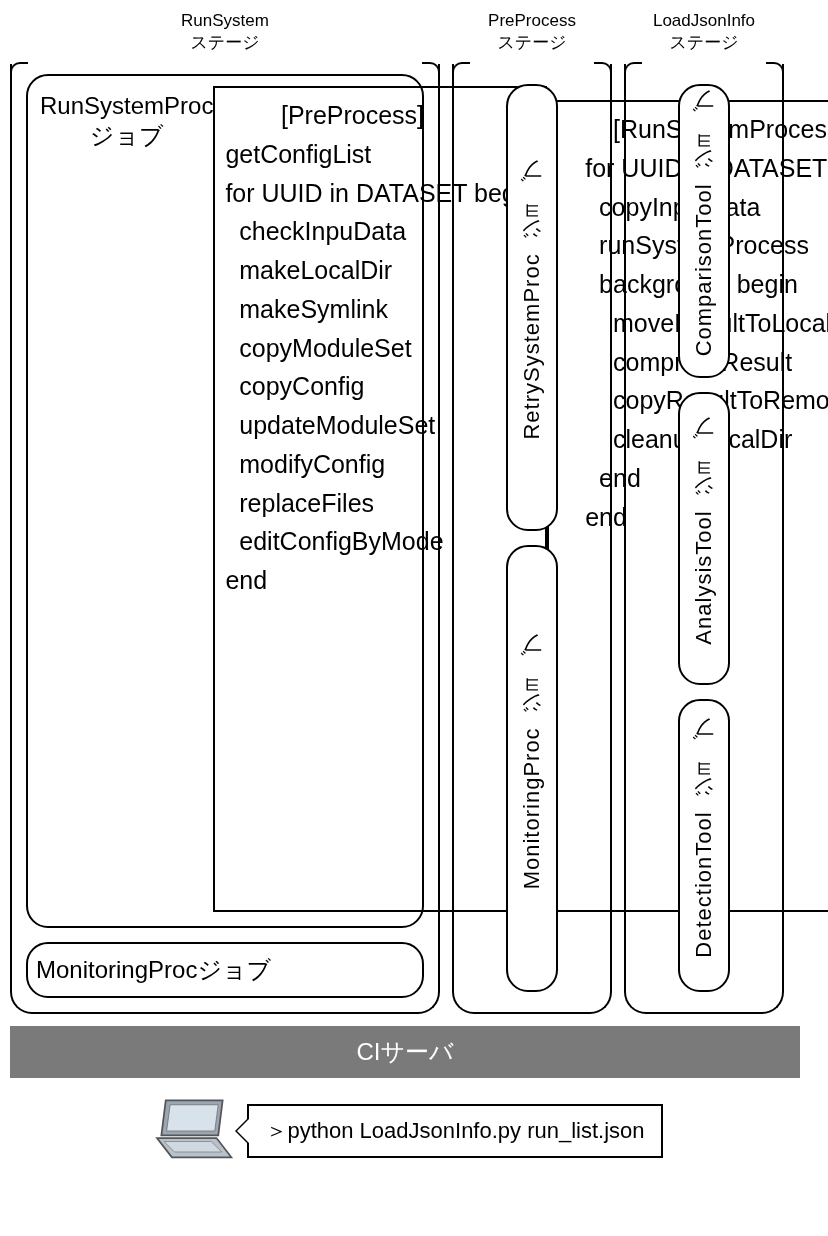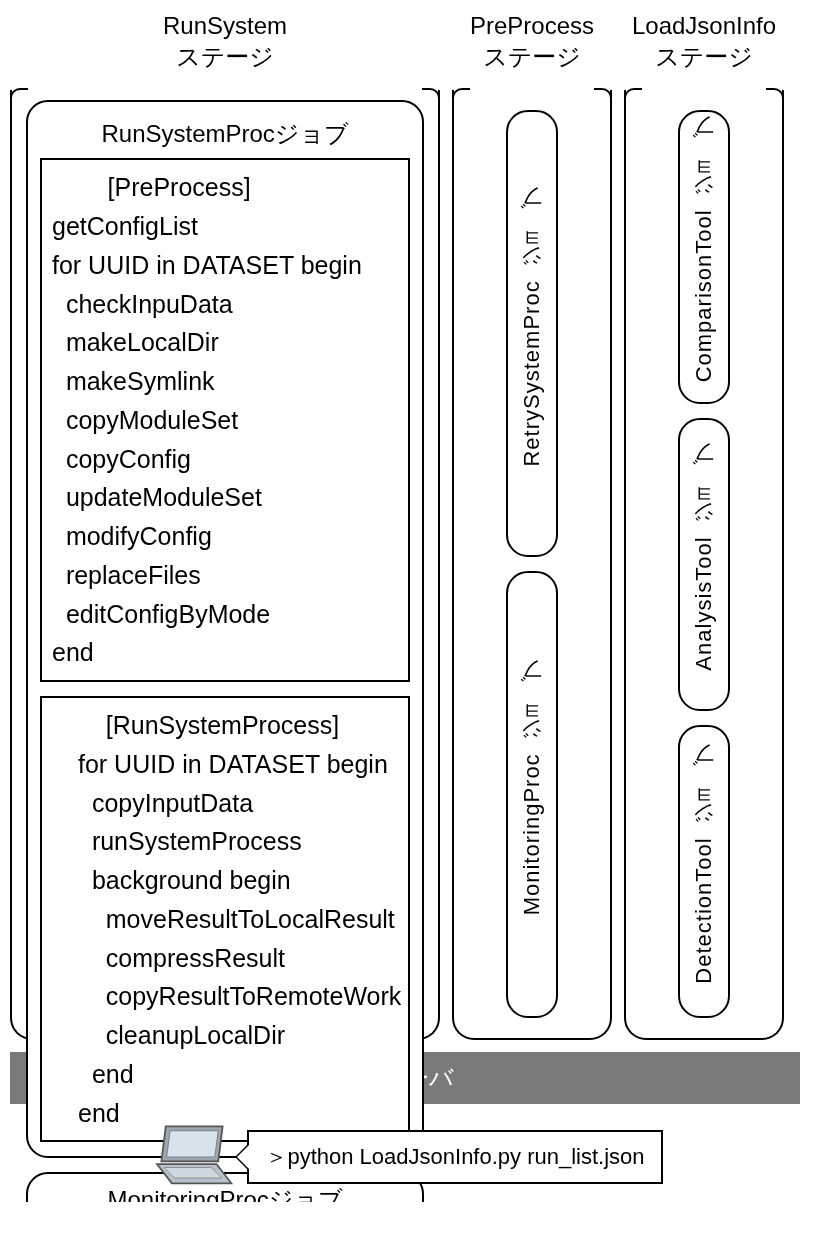--- a/index.html
+++ b/index.html
@@ -14,24 +14,24 @@
     display: flex;
     gap: 12px;
     align-items: flex-start;
   }
   .stage {
     display: flex;
     flex-direction: column;
     align-items: center;
   }
   .stage-title {
-    font-size: 24px;
+    font-size: 17px;
     text-align: center;
     line-height: 1.3;
-    margin-bottom: 18px;
+    margin-bottom: 10px;
   }
   .stage-bracket {
     position: relative;
     padding: 10px 14px 14px 14px;
     border: 2px solid #000;
     border-top: none;
     border-radius: 0 0 22px 22px;
     display: flex;
     flex-direction: column;
     gap: 14px;
@@ -50,21 +50,21 @@
 
   .stage-run .stage-bracket { width: 430px; height: 950px; }
   .stage-retry .stage-bracket { width: 160px; height: 950px; justify-content: space-between; padding-top: 20px; padding-bottom: 20px;}
   .stage-post .stage-bracket  { width: 160px; height: 950px; justify-content: space-between; padding-top: 20px; padding-bottom: 20px;}
 
   .job-box {
     border: 2px solid #000;
     border-radius: 22px;
     background: #fff;
     display: flex;
-    flex-direction: column;
+    flex-direction: row;
     align-items: stretch;
   }
   .job-box.big {
     padding: 10px 12px 14px 12px;
     flex: 1;
   }
   .job-title-h {
     font-size: 24px;
     text-align: center;
     padding: 6px 0 8px 0;

